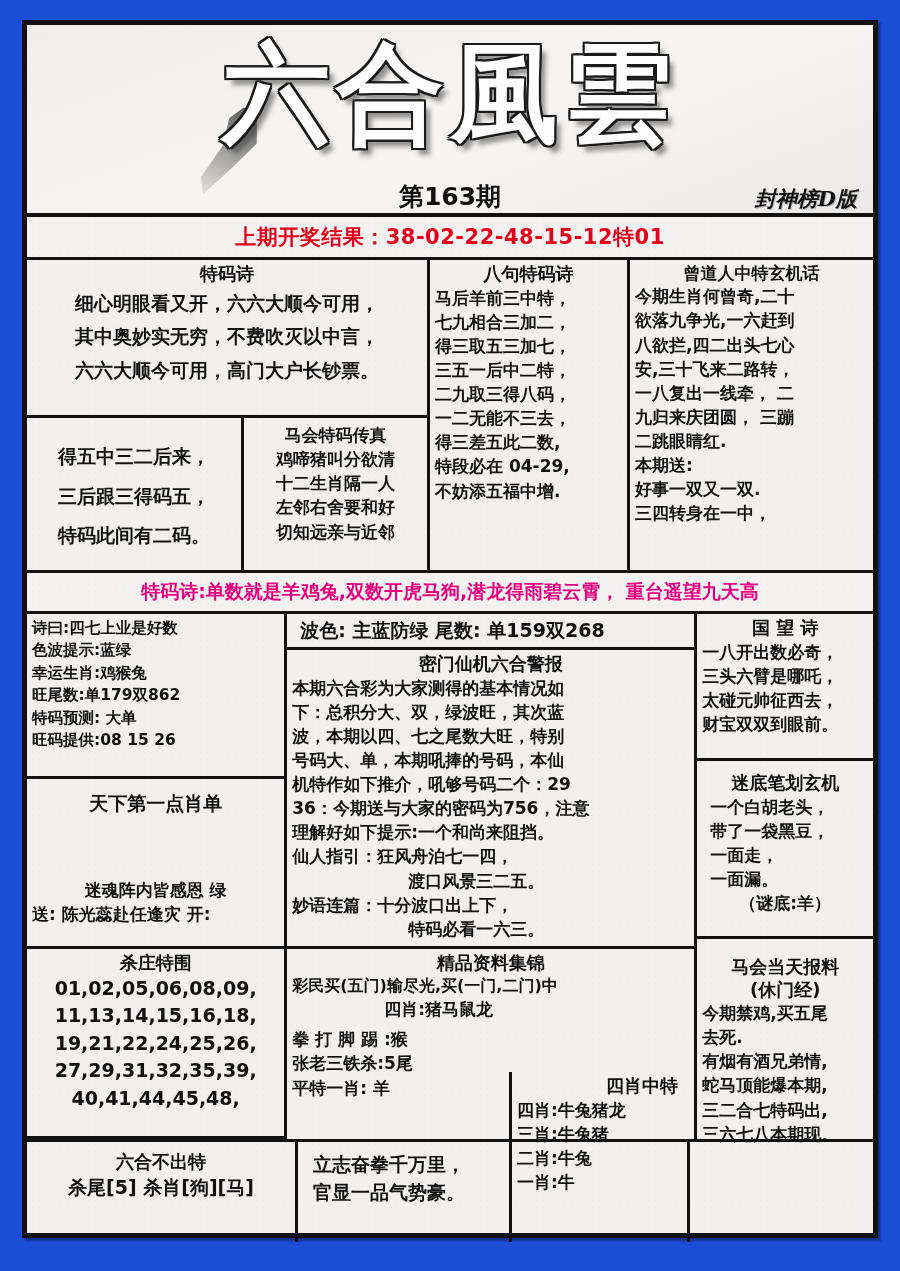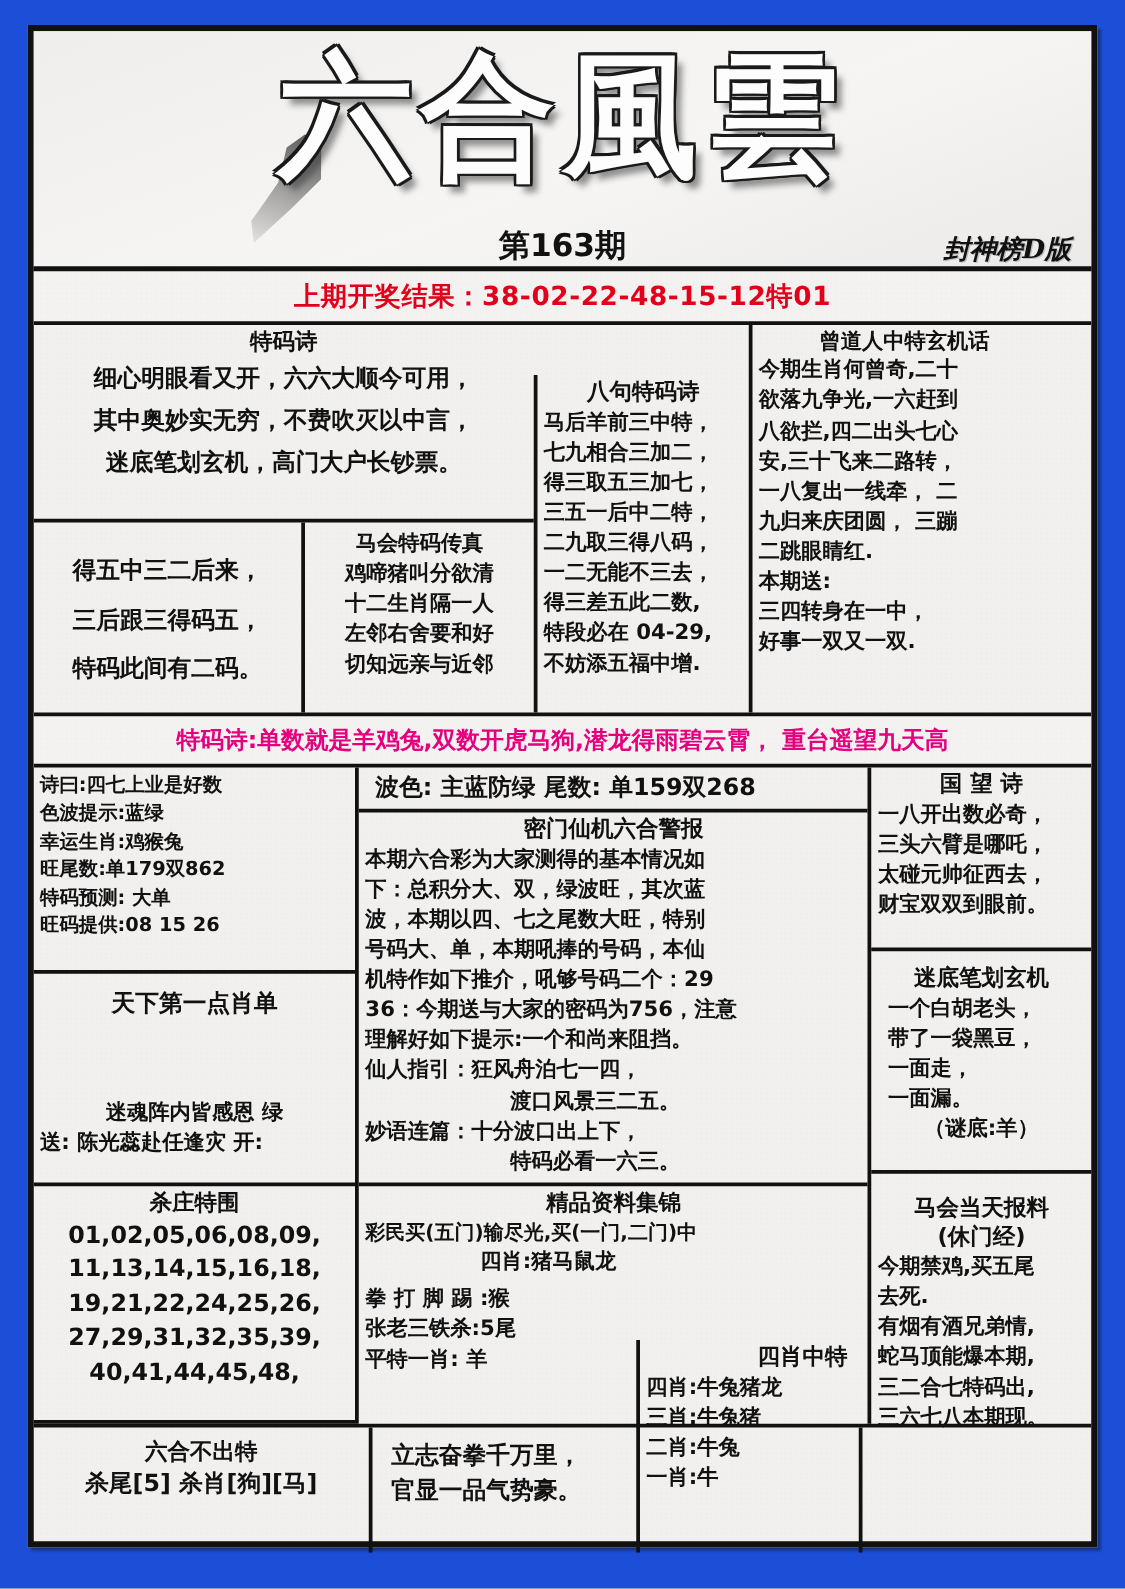--- a/index.html
+++ b/index.html
@@ -192,39 +192,39 @@
       <span class="txt">上期开奖结果：38-02-22-48-15-12特01</span>
     </div>
 
     <div class="row" style="height:310px;">
 
       <div style="width:400px; box-sizing:border-box;">
         <div class="cell bb" style="height:158px;">
           <div class="title-c">特码诗</div>
           <div class="body-t ctr poem-line" style="margin-top:4px;">细心明眼看又开，六六大顺今可用，</div>
           <div class="body-t ctr poem-line" style="margin-top:6px;">其中奥妙实无穷，不费吹灭以中言，</div>
-          <div class="body-t ctr poem-line" style="margin-top:6px;">迷底笔划玄机，高门大户长钞票。</div>
+          <div class="body-t ctr poem-line" style="margin-top:6px;">六六大顺今可用，高门大户长钞票。</div>
         </div>
         <div class="row" style="height:152px;">
           <div class="cell" style="width:214px;">
             <div class="body-t ctr nowrap" style="margin-top:22px;">得五中三二后来，</div>
             <div class="body-t ctr nowrap" style="margin-top:12px;">三后跟三得码五，</div>
             <div class="body-t ctr nowrap" style="margin-top:12px;">特码此间有二码。</div>
           </div>
           <div class="cell bl" style="width:186px;">
             <div class="body-s ctr nowrap" style="margin-top:2px;">马会特码传真</div>
             <div class="body-s ctr nowrap">鸡啼猪叫分欲清</div>
             <div class="body-s ctr nowrap">十二生肖隔一人</div>
             <div class="body-s ctr nowrap">左邻右舍要和好</div>
             <div class="body-s ctr nowrap">切知远亲与近邻</div>
           </div>
         </div>
       </div>
 
-      <div class="cell bl" style="width:172px;margin-top:40px;">
+      <div class="cell bl" style="width:200px;">
         <div class="title-c">八句特码诗</div>
         <div class="body-s nowrap">马后羊前三中特，</div>
         <div class="body-s nowrap">七九相合三加二，</div>
         <div class="body-s nowrap">得三取五三加七，</div>
         <div class="body-s nowrap">三五一后中二特，</div>
         <div class="body-s nowrap">二九取三得八码，</div>
         <div class="body-s nowrap">一二无能不三去，</div>
         <div class="body-s nowrap">得三差五此二数,</div>
         <div class="body-s nowrap">特段必在 04-29,</div>
         <div class="body-s nowrap">不妨添五福中增.</div>
@@ -233,22 +233,22 @@
       <div class="cell bl" style="width:246px;">
         <div class="title-c" style="font-size:17px;">曾道人中特玄机话</div>
         <div class="body-s nowrap">今期生肖何曾奇,二十</div>
         <div class="body-s nowrap">欲落九争光,一六赶到</div>
         <div class="body-s nowrap">八欲拦,四二出头七心</div>
         <div class="body-s nowrap">安,三十飞来二路转，</div>
         <div class="body-s nowrap">一八复出一线牵， 二</div>
         <div class="body-s nowrap">九归来庆团圆， 三蹦</div>
         <div class="body-s nowrap">二跳眼睛红.</div>
         <div class="body-s nowrap">本期送:</div>
+        <div class="body-s nowrap">好事一双又一双.</div>
         <div class="body-s nowrap">三四转身在一中，</div>
-        <div class="body-s nowrap">好事一双又一双.</div>
       </div>
     </div>
 
     <div class="pinkbar">
       <span class="txt">特码诗:单数就是羊鸡兔,双数开虎马狗,潜龙得雨碧云霄，  重台遥望九天高</span>
     </div>
 
     <div class="row" style="height:525px;">
 
       <div style="width:268px; box-sizing:border-box;">

